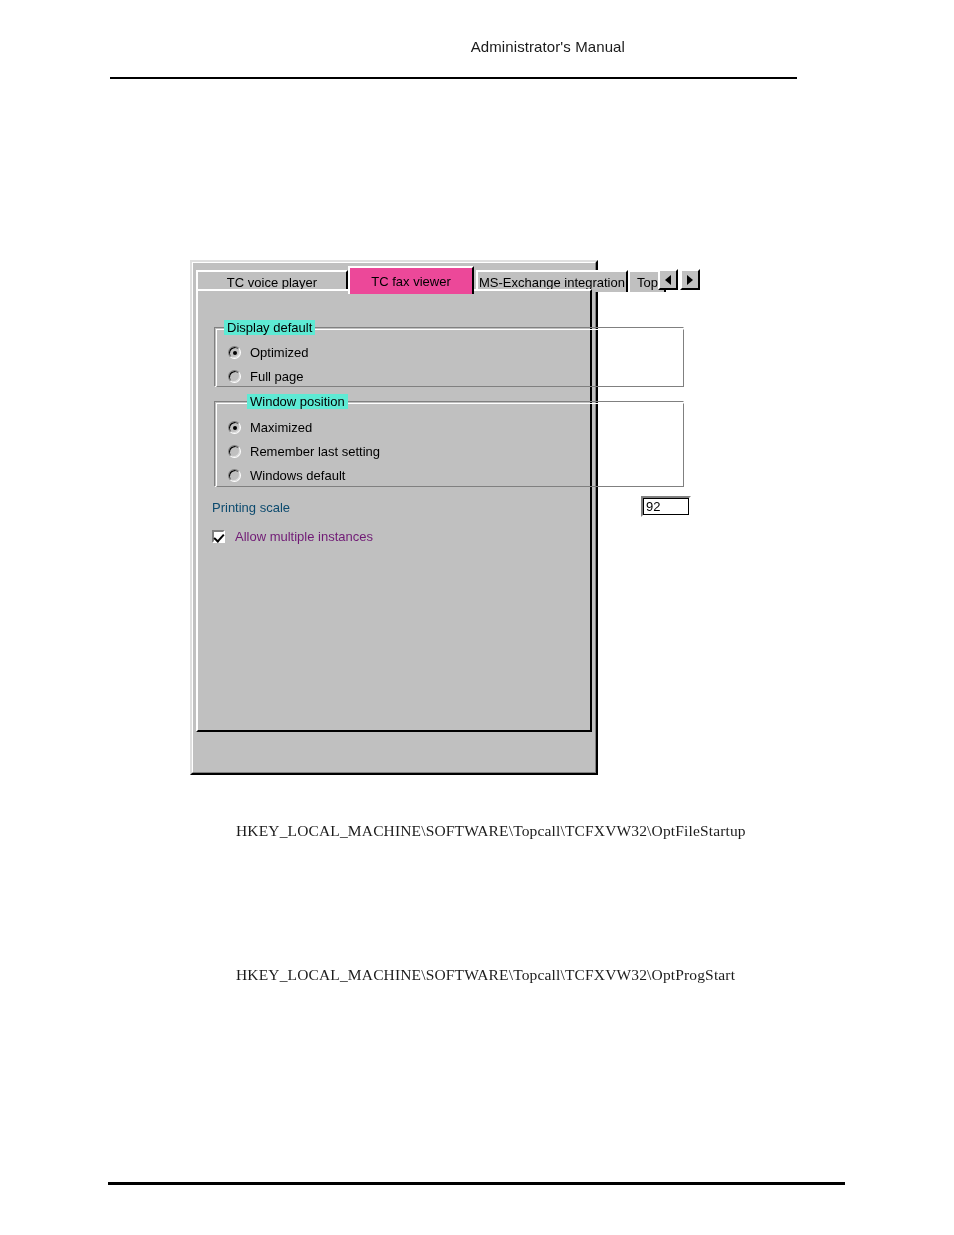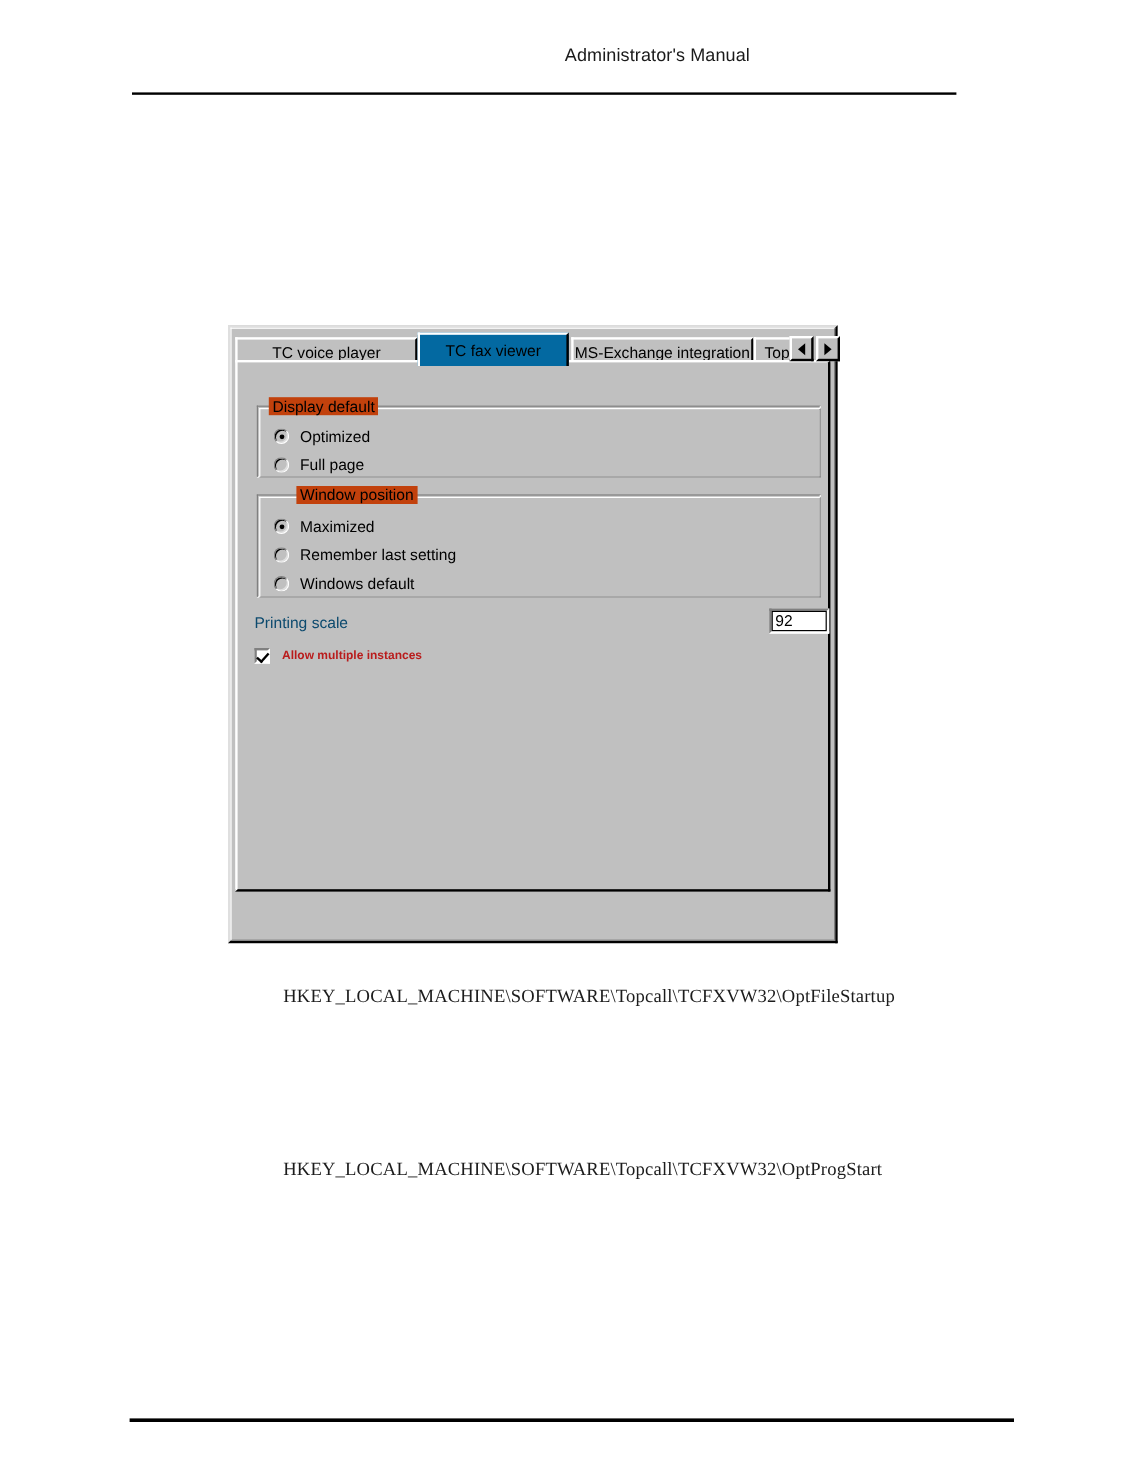--- a/index.html
+++ b/index.html
@@ -43,22 +43,22 @@
     color: #1c1c1c;
     letter-spacing: 0.15px;
     white-space: nowrap;
   }
   #reg-path-1 { left: 236px; top: 822px; }
   #reg-path-2 { left: 236px; top: 966px; }
 
   
   #dialog {
     position: absolute;
-    left: 190px; top: 271px;
-    width: 508px; height: 515px;
+    left: 190px; top: 260px;
+    width: 408px; height: 515px;
     background: #c0c0c0;
     box-sizing: border-box;
     border-top: 2px solid #dfdfdf;
     border-left: 2px solid #dfdfdf;
     border-right: 2px solid #000000;
     border-bottom: 2px solid #000000;
     font-size: 13px;
     color: #000;
   }
   #dialog-inner {
@@ -95,21 +95,21 @@
     overflow: hidden;
     white-space: nowrap;
   }
   .tab.active {
     top: 0px;
     height: 28px;
     z-index: 5;
     border-top: 2px solid #ffffff;
     border-left: 2px solid #ffffff;
     border-right: 2px solid #000000;
-    background: #0369a1;
+    background: #ec4899;
   }
   #tab-voice   { left: 0px;   width: 152px; }
   #tab-fax     { left: 152px; width: 126px; }
   #tab-msx     { left: 280px; width: 152px; }
   #tab-topcall { left: 432px; width: 38px; justify-content: flex-start; padding-left: 7px; }
 
   .tab-arrow-box {
     position: absolute;
     top: 3px;
     width: 20px; height: 21px;
@@ -157,21 +157,21 @@
     border-top: 1px solid #ffffff;
     border-left: 1px solid #ffffff;
     border-right: 1px solid #808080;
     border-bottom: 1px solid #808080;
     box-sizing: border-box;
     pointer-events: none;
   }
   .gb-title {
     position: absolute;
     top: -8px; left: 9px;
-    background: #c2410c;
+    background: #5eead4;
     padding: 0 3px;
     font-size: 13px;
     color: #000;
     z-index: 3;
   }
   #gb-display { left: 16px; top: 36px; width: 470px; height: 60px; }
   #gb-window  { left: 16px; top: 110px; width: 470px; height: 86px; }
 
   
   .radio-row {
@@ -250,21 +250,21 @@
   }
   .checkbox.checked::after {
     content: "";
     position: absolute;
     left: 2px; top: 0px;
     width: 4px; height: 8px;
     border: solid #000;
     border-width: 0 2px 2px 0;
     transform: rotate(42deg);
   }
-  #checkbox-row .cb-label { margin-left: 10px; font-size: 10px; color: #b91c1c; font-weight: bold; }
+  #checkbox-row .cb-label { margin-left: 10px; font-size: 13px; color: #701a75; }
 
   
   #buttonbar {
     position: absolute;
     left: 3px; right: 3px; top: 472px;
     height: 36px;
   }
   .btn {
     position: absolute;
     box-sizing: border-box;

